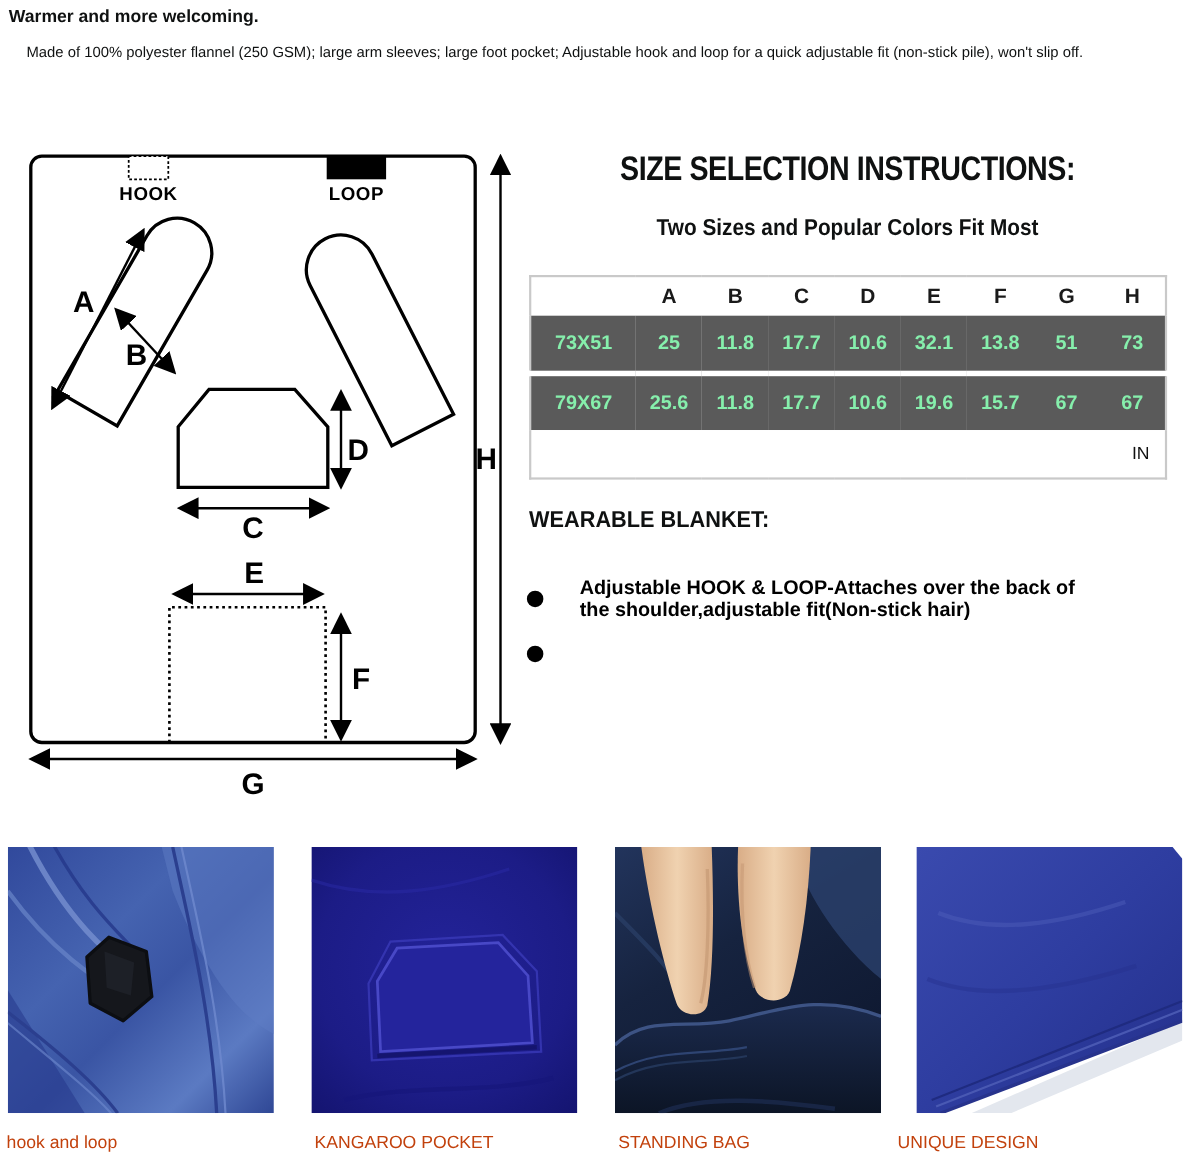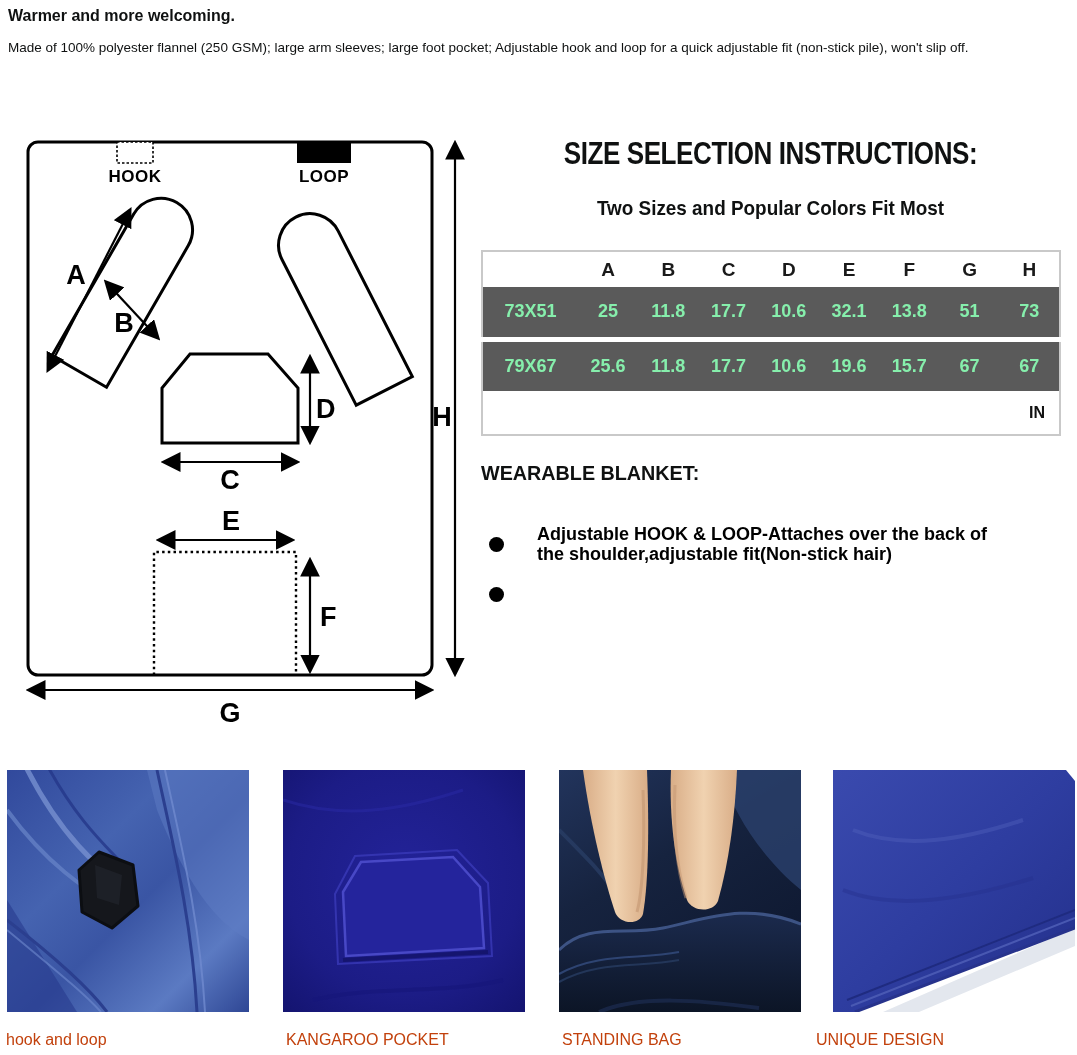--- a/index.html
+++ b/index.html
@@ -2,21 +2,21 @@
 <html style="--text: #0f1111; --table-row: #5a5a5a; --table-border: #c9c9c9; --royal-blue: #3a55a4; --deep-indigo: #1c1c86; --dark-navy: #16233f; --fabric-blue: #2e3da0;"><head>
 <meta charset="utf-8">
 <style>
   * { margin:0; padding:0; box-sizing:border-box; }
   html,body { background:#fff; }
   body { font-family:"Liberation Sans", sans-serif; color:var(--text,#0f1111); }
   #page { position:relative; width:1077px; height:1055px; background:#fff; overflow:hidden; }
 
   
   .intro-title { position:absolute; left:8px; top:7px; font-size:16px; font-weight:700; }
-  .intro-body  { position:absolute; left:8px; top:36px; width:1052px; font-size:13.5px;
+  .intro-body  { position:absolute; left:24px; top:36px; width:1052px; font-size:13.5px;
                  line-height:24px; font-weight:400; }
 
   
   .diagram { position:absolute; left:18px; top:130px; width:450px; height:600px; }
   .diagram text { font-family:"Liberation Sans", sans-serif; fill:#000; }
   .dim-letter { font-size:27px; font-weight:600; }
   .strip-label { font-size:17px; font-weight:600; letter-spacing:.5px; }
   .outline { fill:none; stroke:#000; stroke-width:3; }
   .dim-line { stroke:#000; stroke-width:2.2; }
   .dotted { fill:none; stroke:#000; stroke-width:2.4; stroke-dasharray:2.5 3.2; }
@@ -32,25 +32,25 @@
   .size-table-wrap { position:absolute; left:481px; top:250px; width:580px; }
   table.size-table { width:100%; border-collapse:collapse; table-layout:fixed;
                 border:2px solid var(--table-border,#c9c9c9); background:#fff; }
   table.size-table col.c0 { width:96px; }
   table.size-table th, table.size-table td { text-align:center; vertical-align:middle; }
   table.size-table thead th { height:36px; font-size:19px; font-weight:600; color:#1a1a1a; background:#fff; }
   tr.gray td { background:var(--table-row,#5a5a5a); color:#86efac; height:52px;
                font-size:18px; font-weight:700; }
   tr.gray.first td { border-bottom:5px solid #fff; }
   tr.unit-row td { height:44px; text-align:right; padding-right:14px;
-               font-size:16px; font-weight:700; color:#111; background:#fff; }
+               font-size:16px; font-weight:400; color:#111; background:#fff; }
 
   .wearable-title { position:absolute; left:481px; top:461px; font-size:21px; font-weight:700;
                transform:scaleX(.94); transform-origin:0 50%; white-space:nowrap; }
-  .bullets { position:absolute; left:481px; top:524px; width:560px; }
+  .bullets { position:absolute; left:471px; top:524px; width:560px; }
   .bullet { display:flex; align-items:center; margin-bottom:23px; }
   .bullet-dot { flex:0 0 15px; width:15px; height:15px; border-radius:50%; background:#000;
                margin-left:8px; margin-right:33px; }
   .bullet-text { width:474px; font-size:18px; font-weight:700; line-height:20px; color:#000; }
 
   
   .photo { position:absolute; top:770px; width:242px; height:242px; overflow:hidden; }
   .photo svg { display:block; }
   .caption { position:absolute; top:1031px; font-size:16px; font-weight:400; color:#c2410c; }
   .p1 { left:7px; }  .p2 { left:283px; } .p3 { left:559px; } .p4 { left:833px; }

